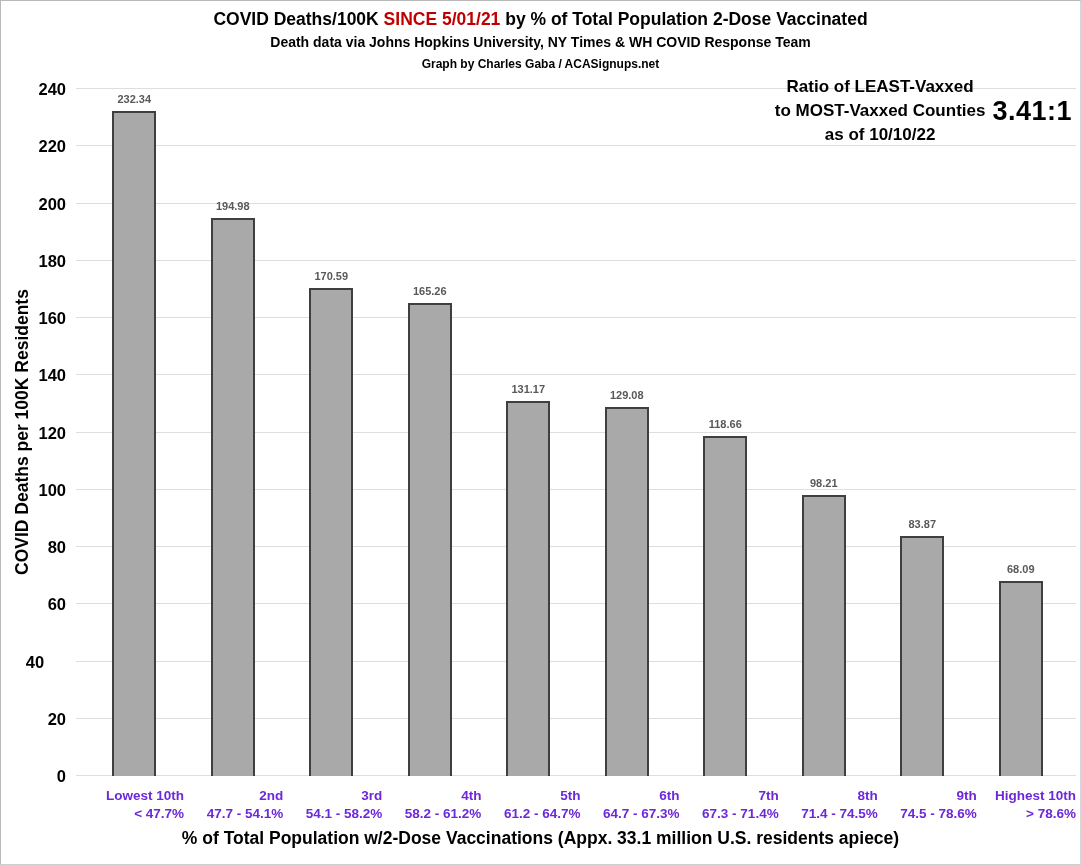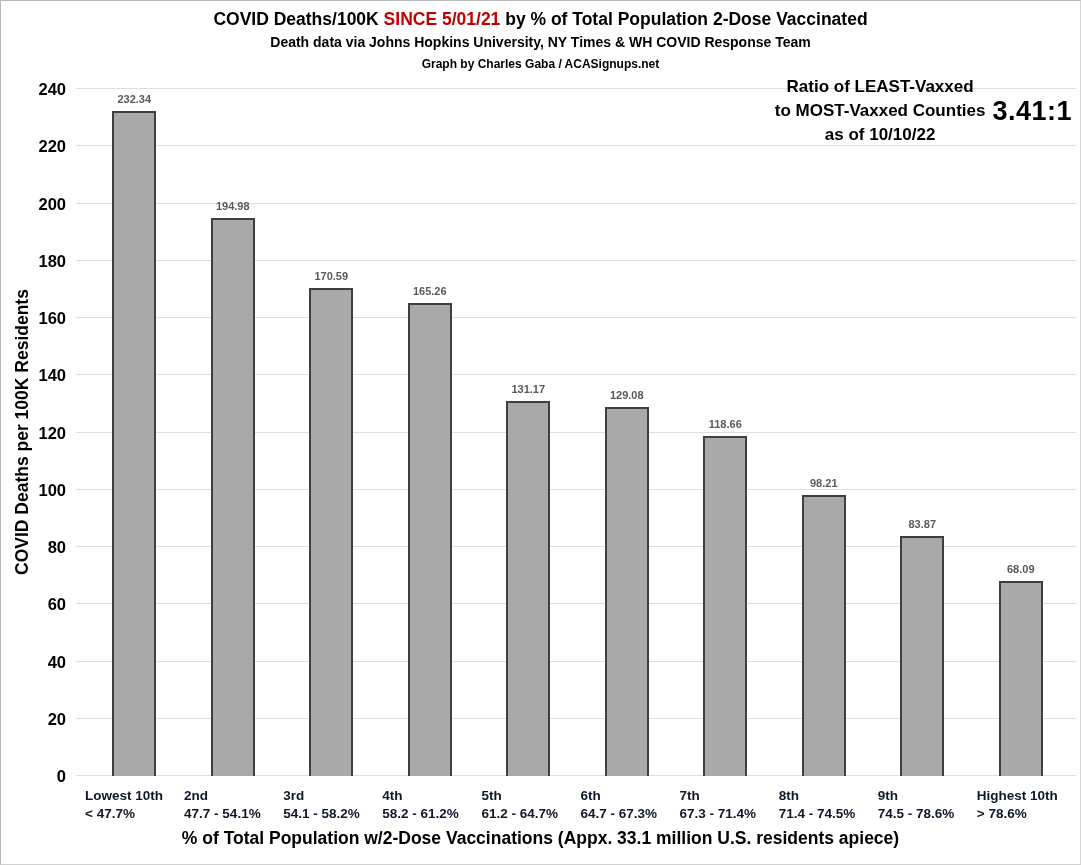--- a/index.html
+++ b/index.html
@@ -113,24 +113,24 @@
   .x-labels {
     position: absolute;
     left: 84px; top: 775px;
     width: 991px;
     display: flex;
     padding-top: 11px;
     z-index: 2;
   }
   .x-label {
     flex: 1;
-    text-align: left;
+    text-align: right;
     font-size: 13.5px;
     font-weight: bold;
-    color: #0f172a;
+    color: #6d28d9;
     line-height: 18px;
     white-space: nowrap;
   }
   .x-title {
     position: absolute;
     left: 0; top: 827px;
     width: 100%;
     text-align: center;
     font-size: 17.5px;
     font-weight: bold;
@@ -211,21 +211,21 @@
           <div class="bar" style="height: 34.9458%;"></div>
           <div class="bar-label" style="bottom: calc(34.9458% + 6px);">83.87</div>
         </div>
         <div class="slot">
           <div class="bar" style="height: 28.3708%;"></div>
           <div class="bar-label" style="bottom: calc(28.3708% + 6px);">68.09</div>
         </div>
       </div>
   <div class="y-tick" style="bottom: calc(0% - 10px);">0</div>
       <div class="y-tick" style="bottom: calc(8.33333% - 10px);">20</div>
-      <div class="y-tick" style="bottom: calc(16.6667% - 10px);">40</div>
+      <div class="y-tick" style="bottom: calc(16.6667% - 10px); text-align: center;">40</div>
       <div class="y-tick" style="bottom: calc(25% - 10px);">60</div>
       <div class="y-tick" style="bottom: calc(33.3333% - 10px);">80</div>
       <div class="y-tick" style="bottom: calc(41.6667% - 10px);">100</div>
       <div class="y-tick" style="bottom: calc(50% - 10px);">120</div>
       <div class="y-tick" style="bottom: calc(58.3333% - 10px);">140</div>
       <div class="y-tick" style="bottom: calc(66.6667% - 10px);">160</div>
       <div class="y-tick" style="bottom: calc(75% - 10px);">180</div>
       <div class="y-tick" style="bottom: calc(83.3333% - 10px);">200</div>
       <div class="y-tick" style="bottom: calc(91.6667% - 10px);">220</div>
       <div class="y-tick" style="bottom: calc(100% - 10px);">240</div>

